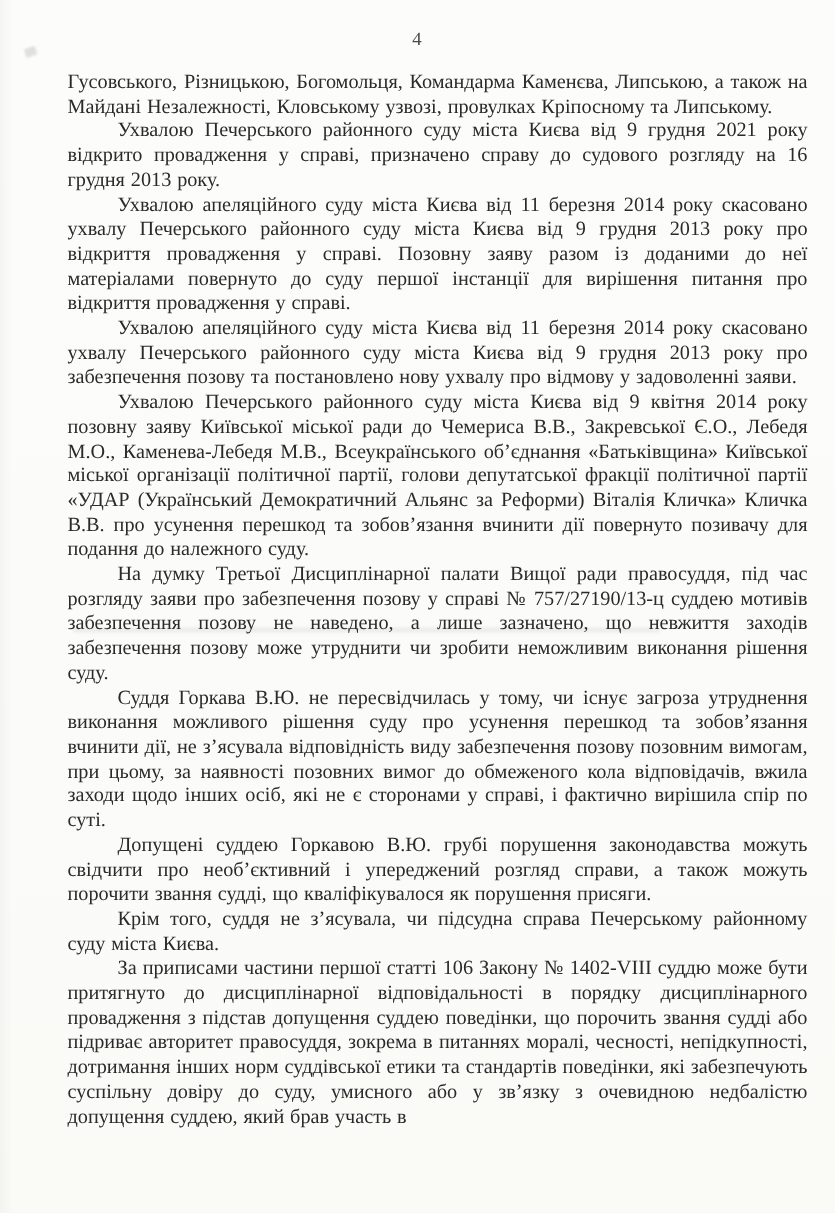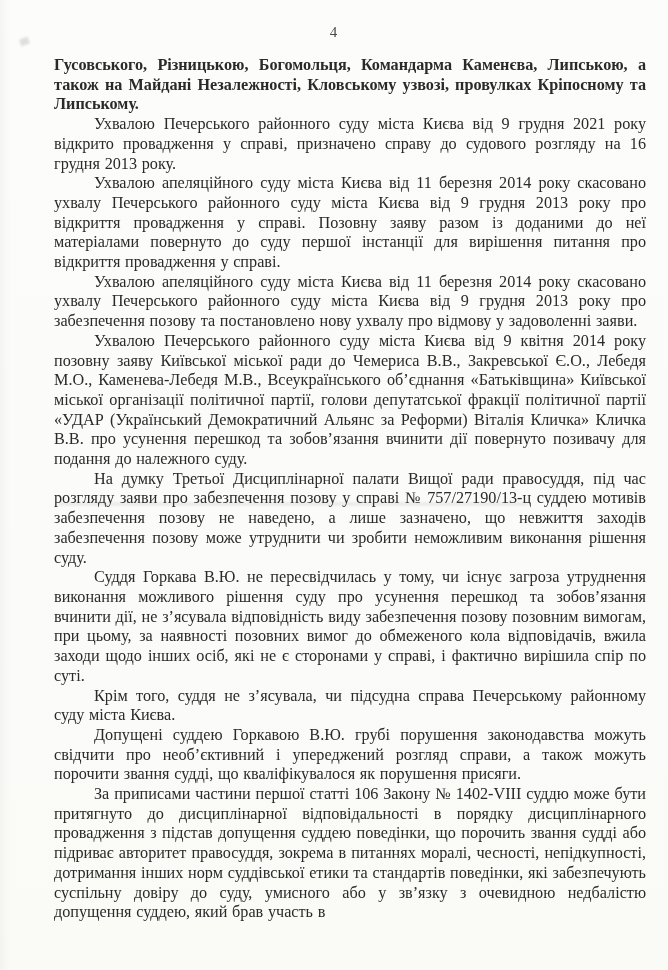--- a/index.html
+++ b/index.html
@@ -41,21 +41,20 @@
     text-align: justify;
   }
   .para {
     margin: 0;
     padding: 0;
     text-indent: 40px;
     word-spacing: 0.04em;
   }
   .para.continued {
     text-indent: 0;
-    font-weight: bold;
   }
   
   .artifact {
     position: absolute;
     pointer-events: none;
   }
   .smudge-line {
     top: 502px;
     left: 58px;
     width: 470px;
@@ -89,22 +88,22 @@
   <div class="page-number">4</div>
 
   <div class="text-block">
     <p class="para continued">Гусовського, Різницькою, Богомольця, Командарма Каменєва, Липською, а також на Майдані Незалежності, Кловському узвозі, провулках Кріпосному та Липському.</p>
     <p class="para">Ухвалою Печерського районного суду міста Києва від 9 грудня 2021 року відкрито провадження у справі, призначено справу до судового розгляду на 16 грудня 2013 року.</p>
     <p class="para">Ухвалою апеляційного суду міста Києва від 11 березня 2014 року скасовано ухвалу Печерського районного суду міста Києва від 9 грудня 2013 року про відкриття провадження у справі. Позовну заяву разом із доданими до неї матеріалами повернуто до суду першої інстанції для вирішення питання про відкриття провадження у справі.</p>
     <p class="para">Ухвалою апеляційного суду міста Києва від 11 березня 2014 року скасовано ухвалу Печерського районного суду міста Києва від 9 грудня 2013 року про забезпечення позову та постановлено нову ухвалу про відмову у задоволенні заяви.</p>
     <p class="para">Ухвалою Печерського районного суду міста Києва від 9 квітня 2014 року позовну заяву Київської міської ради до Чемериса В.В., Закревської Є.О., Лебедя М.О., Каменева-Лебедя М.В., Всеукраїнського об’єднання «Батьківщина» Київської міської організації політичної партії, голови депутатської фракції політичної партії «УДАР (Український Демократичний Альянс за Реформи) Віталія Кличка» Кличка В.В. про усунення перешкод та зобов’язання вчинити дії повернуто позивачу для подання до належного суду.</p>
     <p class="para">На думку Третьої Дисциплінарної палати Вищої ради правосуддя, під час розгляду заяви про забезпечення позову у справі № 757/27190/13-ц суддею мотивів забезпечення позову не наведено, а лише зазначено, що невжиття заходів забезпечення позову може утруднити чи зробити неможливим виконання рішення суду.</p>
     <p class="para">Суддя Горкава В.Ю. не пересвідчилась у тому, чи існує загроза утруднення виконання можливого рішення суду про усунення перешкод та зобов’язання вчинити дії, не з’ясувала відповідність виду забезпечення позову позовним вимогам, при цьому, за наявності позовних вимог до обмеженого кола відповідачів, вжила заходи щодо інших осіб, які не є сторонами у справі, і фактично вирішила спір по суті.</p>
+    <p class="para">Допущені суддею Горкавою В.Ю. грубі порушення законодавства можуть свідчити про необ’єктивний і упереджений розгляд справи, а також можуть порочити звання судді, що кваліфікувалося як порушення присяги.</p>
     <p class="para">Крім того, суддя не з’ясувала, чи підсудна справа Печерському районному суду міста Києва.</p>
-    <p class="para">Допущені суддею Горкавою В.Ю. грубі порушення законодавства можуть свідчити про необ’єктивний і упереджений розгляд справи, а також можуть порочити звання судді, що кваліфікувалося як порушення присяги.</p>
     <p class="para">За приписами частини першої статті 106 Закону № 1402-VIII суддю може бути притягнуто до дисциплінарної відповідальності в порядку дисциплінарного провадження з підстав допущення суддею поведінки, що порочить звання судді або підриває авторитет правосуддя, зокрема в питаннях моралі, чесності, непідкупності, дотримання інших норм суддівської етики та стандартів поведінки, які забезпечують суспільну довіру до суду, умисного або у зв’язку з очевидною недбалістю допущення суддею, який брав участь в</p>
   </div>
 
   <div class="artifact smudge-line"></div>
   <div class="artifact corner-mark"></div>
   <div class="artifact edge-shade"></div>
 
 </div>
 
 </body></html>

